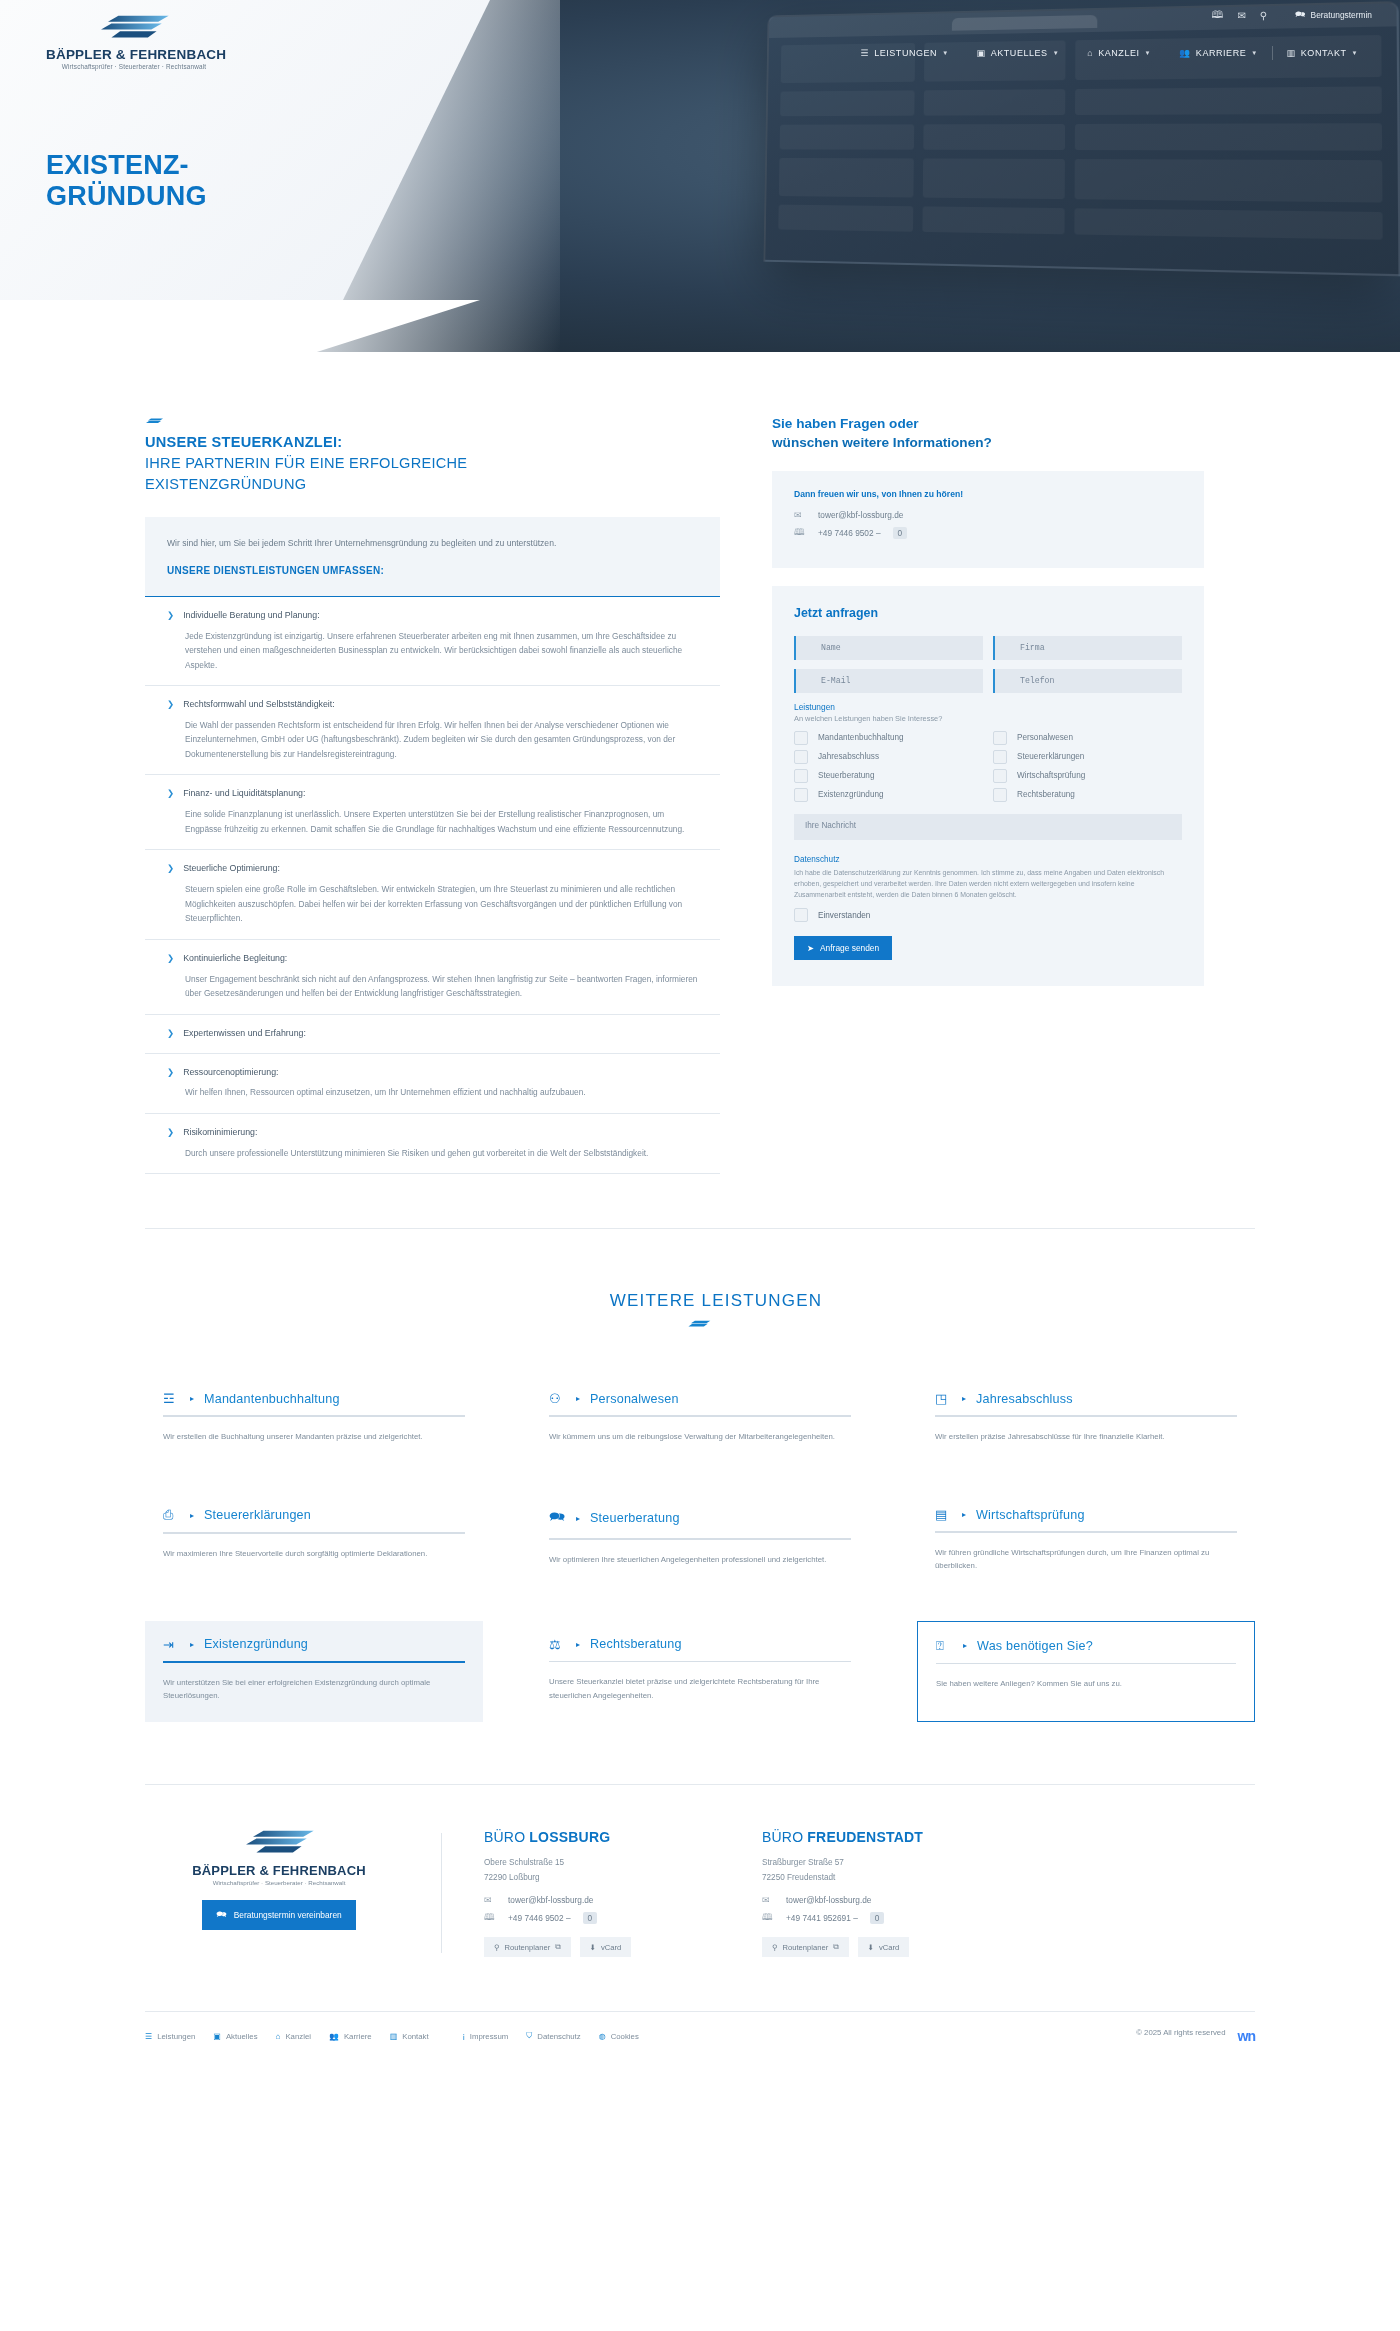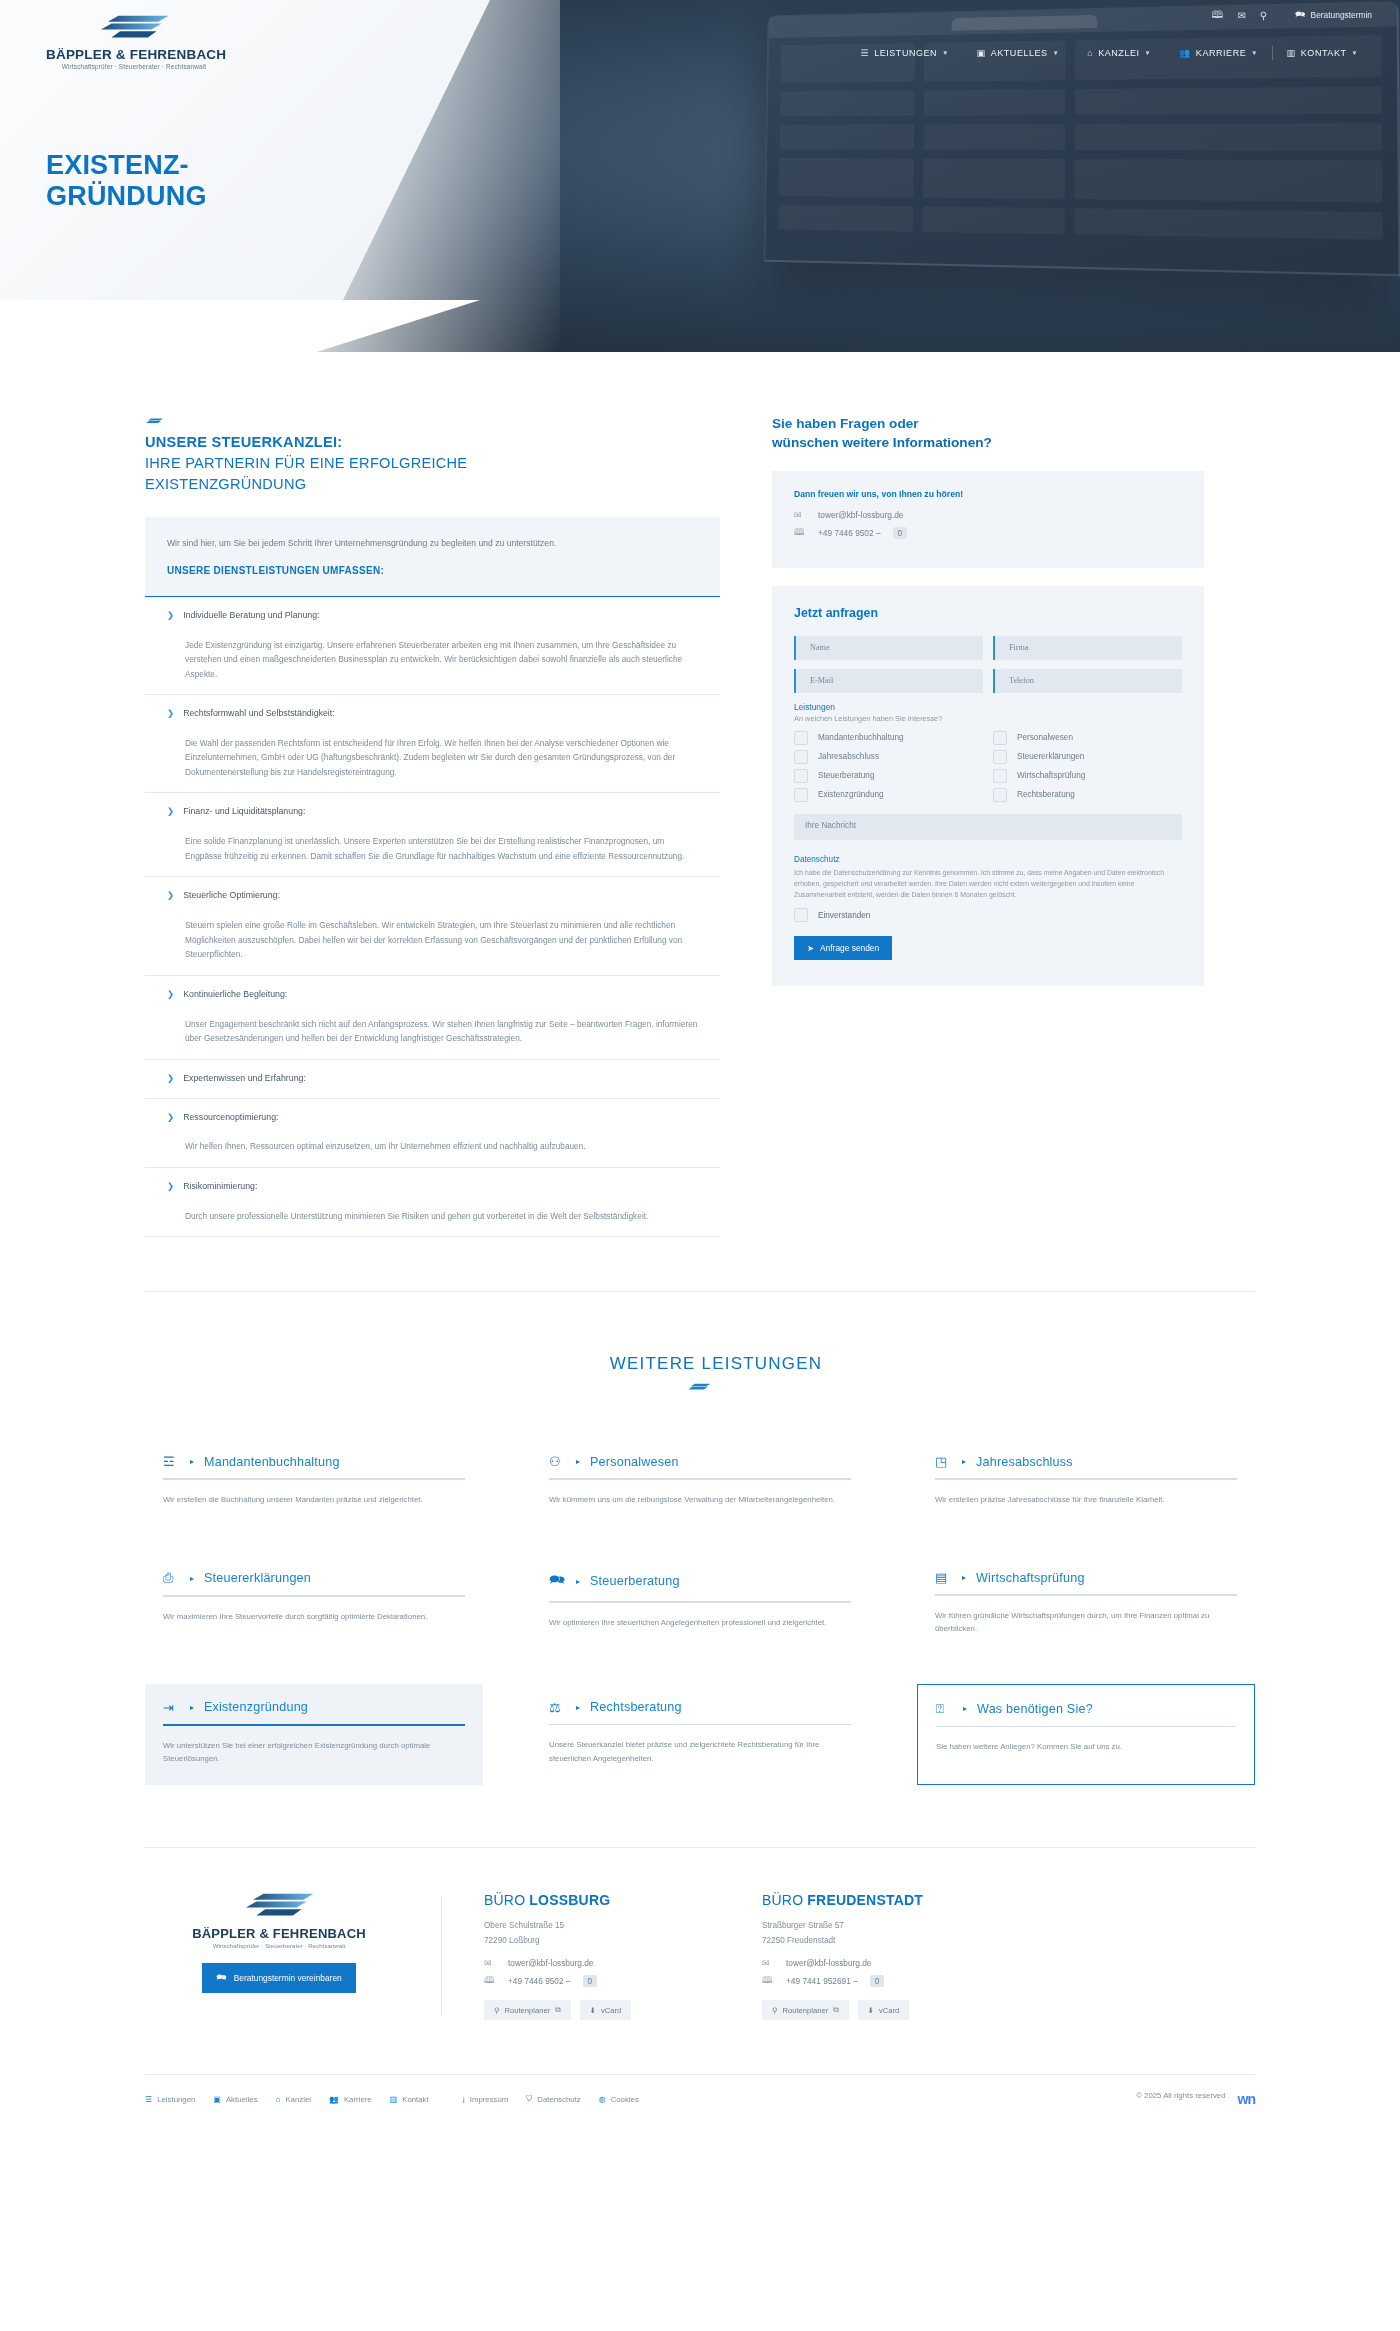--- a/index.html
+++ b/index.html
@@ -113,41 +113,41 @@
     margin-top: 14px; font-size: 10px; font-weight: 700; color: #0b74c4; letter-spacing: .3px;
   }
 
   .accordion { margin-top: 0; }
   .acc-item { border-bottom: 1px solid #e2e8ee; padding: 13px 22px 13px 22px; }
   .acc-item:first-child { border-top: 1px solid #0b74c4; }
   .acc-head { display: flex; align-items: flex-start; gap: 9px; }
   .acc-chev { color: #2a8fd4; font-size: 8.5px; line-height: 1.35; flex: 0 0 auto; }
   .acc-title { font-size: 8.8px; color: #47596a; line-height: 1.35; }
   .acc-body {
-    margin-top: 16px; margin-left: 18px; font-size: 8.3px; line-height: 1.75; color: #7d8c9b;
+    margin-top: 7px; margin-left: 18px; font-size: 8.3px; line-height: 1.75; color: #7d8c9b;
   }
 
   
   .rq-title { font-size: 13.6px; line-height: 1.42; color: #0b74c4; }
   .rq-title .b { font-weight: 700; color: #0b6cb4; display: block; }
   .rq-title .n { display: block; }
 
   .contact-box { margin-top: 18px; background: #f1f5f9; padding: 18px 22px 22px 22px; }
   .cb-head { font-size: 8.6px; font-weight: 700; color: #0b74c4; margin-bottom: 11px; }
   .cb-row { display: flex; align-items: center; gap: 12px; font-size: 8.3px; color: #6f7f8e; margin-bottom: 5px; }
   .cb-row .ci { width: 12px; color: #8d9caa; font-size: 9px; }
   .pill { background: #dfe6ed; padding: 1px 5px; border-radius: 2px; }
 
   .form-box { margin-top: 18px; background: #f1f5f9; padding: 20px 22px 26px 22px; }
   .form-title { font-size: 12.4px; font-weight: 700; color: #0b74c4; margin-bottom: 16px; }
   .frow { display: flex; gap: 10px; margin-bottom: 9px; }
   .finput {
     flex: 1; height: 24px; background: #e2e8ef; border: none; border-left: 2px solid #2a8fd4;
-    font-family: Liberation Serif, serif; font-size: 8.2px; color: #6c7c8b;
-    padding: 0 14px;
+    font-family: Liberation Mono, monospace; font-size: 8.2px; color: #6c7c8b;
+    padding: 0 25px;
   }
   .finput::placeholder { color: #78889a; }
   .flabel { font-size: 8.4px; color: #0b74c4; margin-top: 9px; }
   .fhint { font-size: 7.4px; color: #8b9aa8; margin-top: 2px; margin-bottom: 8px; }
   .cbgrid { display: grid; grid-template-columns: 1fr 1fr; gap: 5px 10px; }
   .cbitem { display: flex; align-items: center; gap: 10px; }
   .cbbox { width: 14px; height: 14px; background: #eef2f6; border: 1px solid #d2dbe4; border-radius: 2px; flex: 0 0 auto; }
   .cblabel { font-size: 8.2px; color: #6c7c8b; }
   .ftextarea {
     width: 100%; height: 26px; margin-top: 12px; background: #e2e8ef; border: none;

